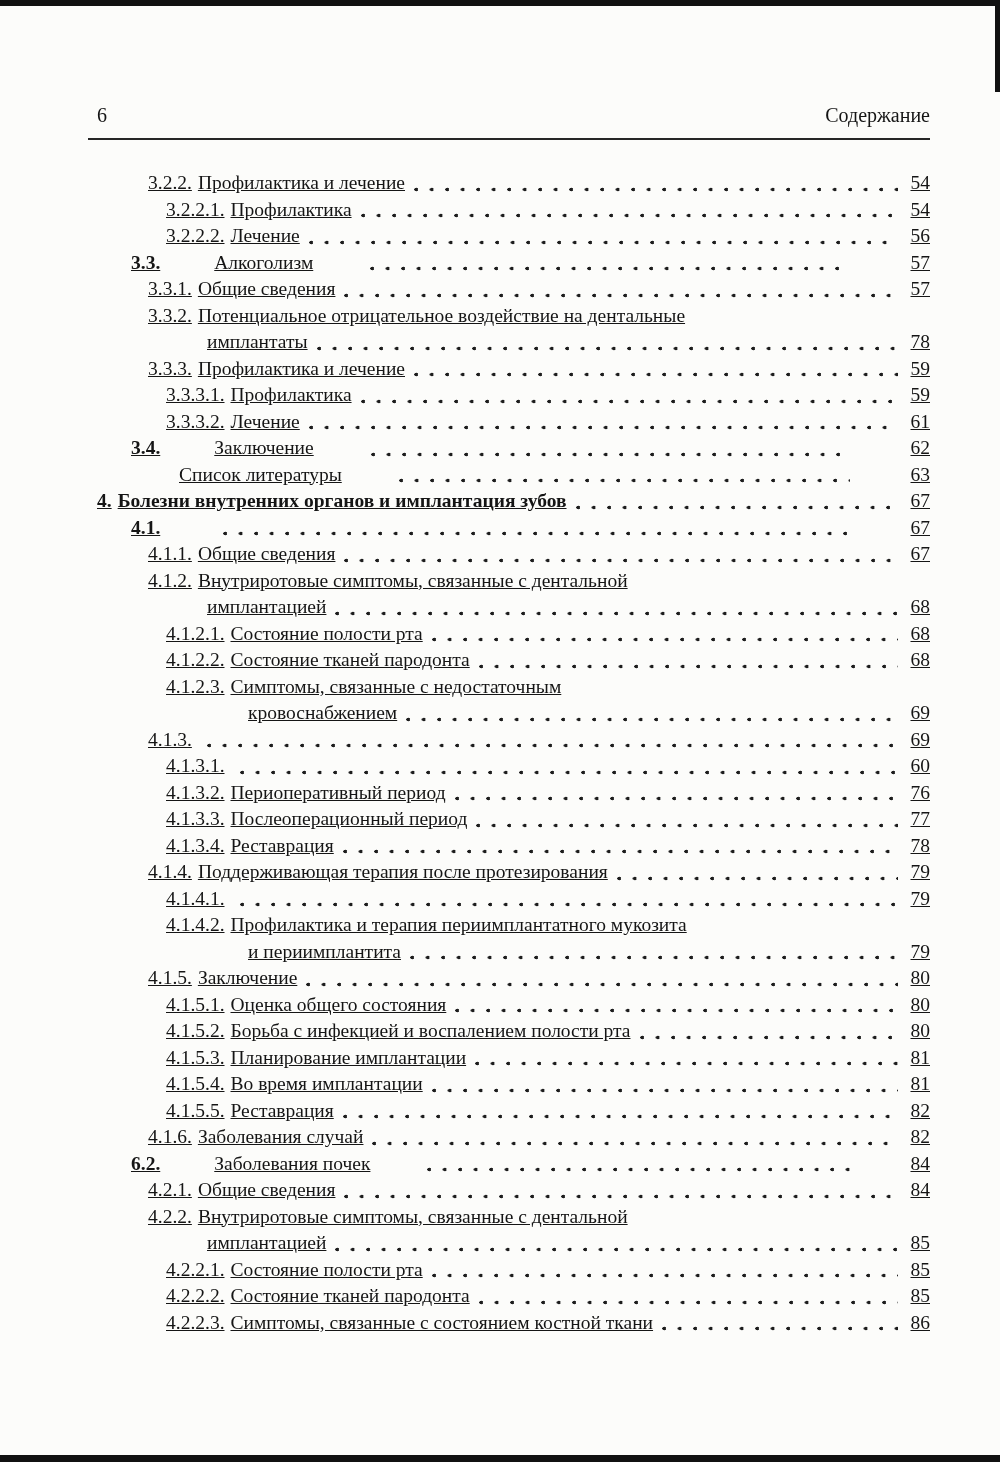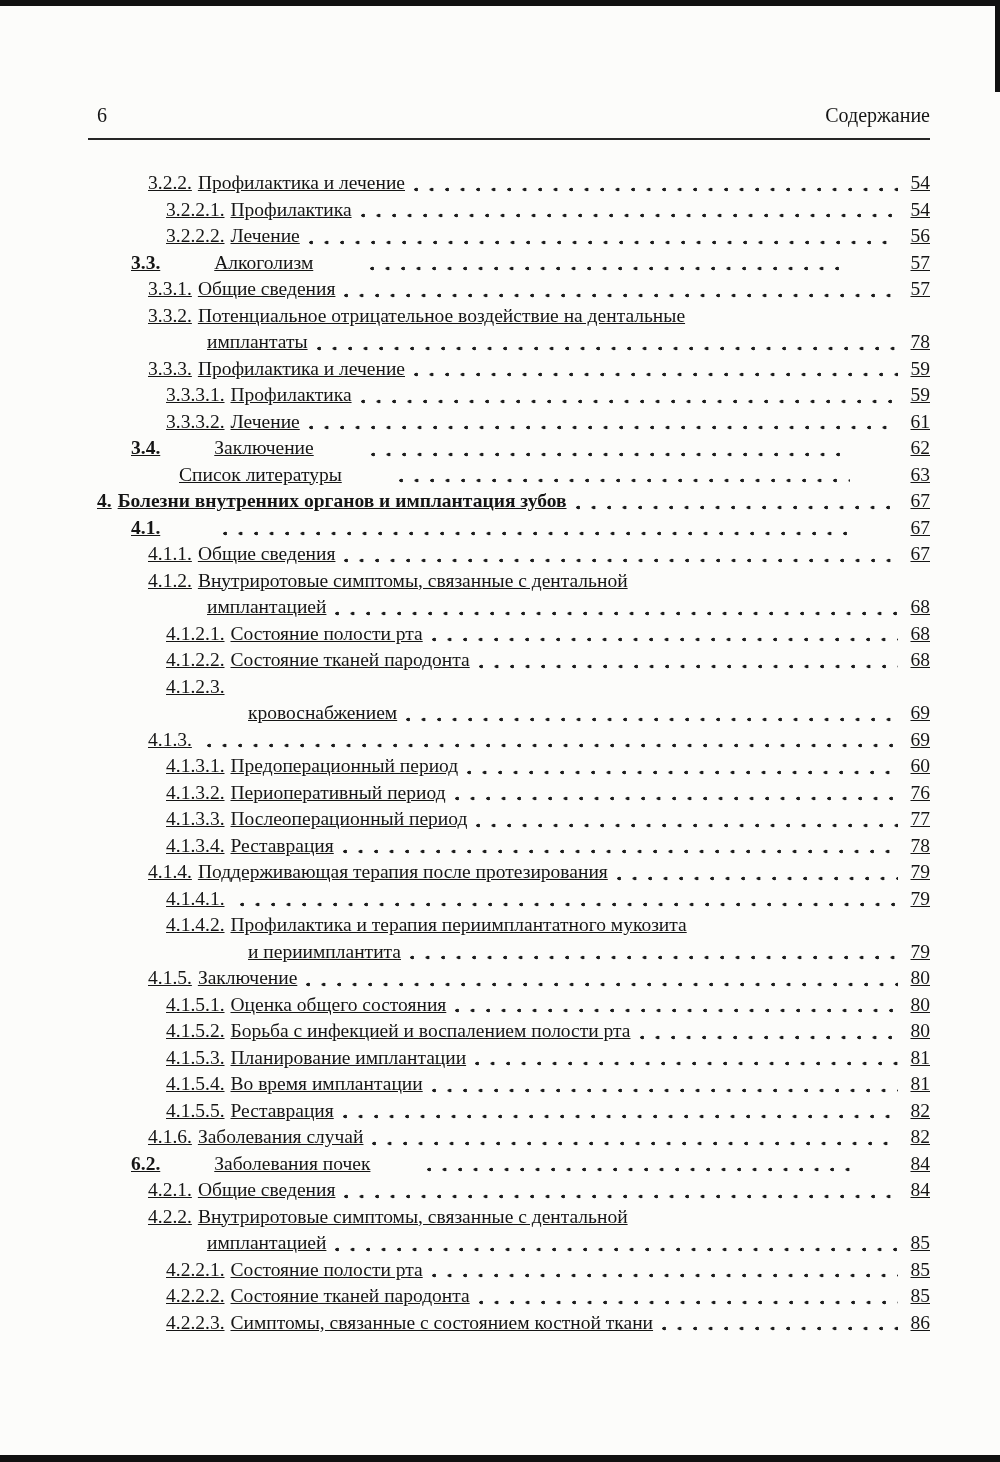--- a/index.html
+++ b/index.html
@@ -239,41 +239,41 @@
       <span class="toc-number">4.1.2.2.</span>
       <span class="toc-title">Состояние тканей пародонта</span>
       <span class="toc-dots"></span>
       <span class="toc-page">68</span>
     </div>
   </div>
 
   <div class="toc-entry lvl3">
     <div class="toc-line first">
       <span class="toc-number">4.1.2.3.</span>
+      <span class="toc-title">Симптомы, связанные с недостаточным</span>
 
     </div>
   <div class="toc-line cont">
           <span class="toc-title">кровоснабжением</span>
           <span class="toc-dots"></span>
           <span class="toc-page">69</span>
         </div>
       </div>
 
   <div class="toc-entry lvl2">
     <div class="toc-line first">
       <span class="toc-number">4.1.3.</span>
       <span class="toc-dots"></span>
       <span class="toc-page">69</span>
     </div>
   </div>
 
   <div class="toc-entry lvl3">
     <div class="toc-line first">
       <span class="toc-number">4.1.3.1.</span>
-      <span class="toc-title">Предоперационный период</span>
       <span class="toc-dots"></span>
       <span class="toc-page">60</span>
     </div>
   </div>
 
   <div class="toc-entry lvl3">
     <div class="toc-line first">
       <span class="toc-number">4.1.3.2.</span>
       <span class="toc-title">Периоперативный период</span>
       <span class="toc-dots"></span>

